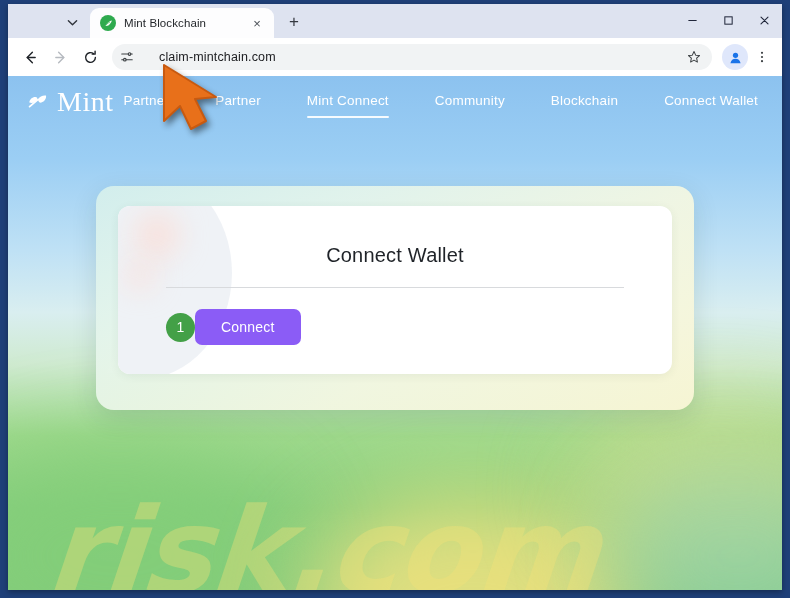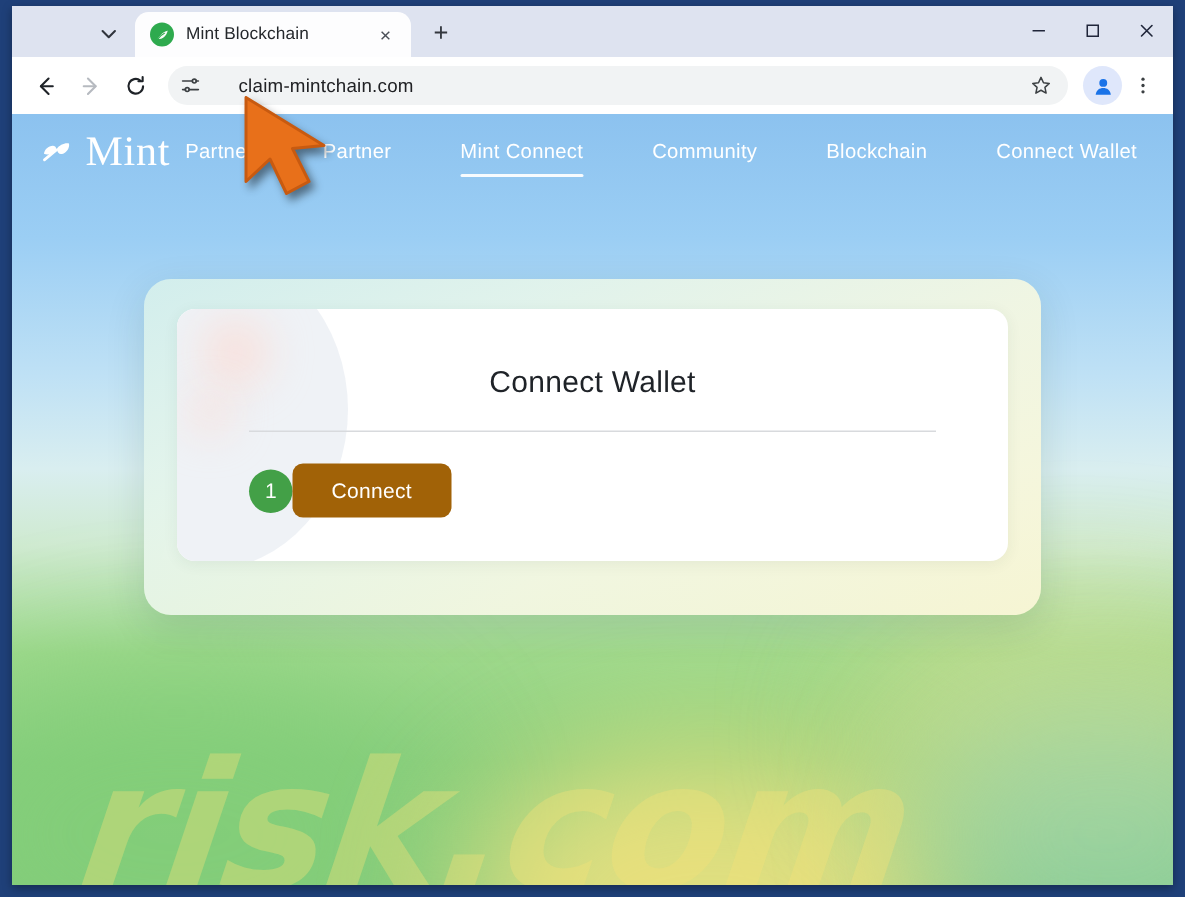--- a/index.html
+++ b/index.html
@@ -363,21 +363,21 @@
     flex: 0 0 auto;
   }
   .step-label {
     margin-left: 12px;
     font-size: 16.5px;
     color: #1f2328;
     letter-spacing: .1px;
     flex: 1 1 auto;
   }
   .connect-btn {
-    background: #a16207;
+    background: #8b5cf6;
     color: #ffffff;
     font-size: 14px;
     border: none;
     border-radius: 7px;
     padding: 10px 26px;
     letter-spacing: .2px;
     flex: 0 0 auto;
     font-family: "Liberation Sans", sans-serif;
     cursor: pointer;
   }

